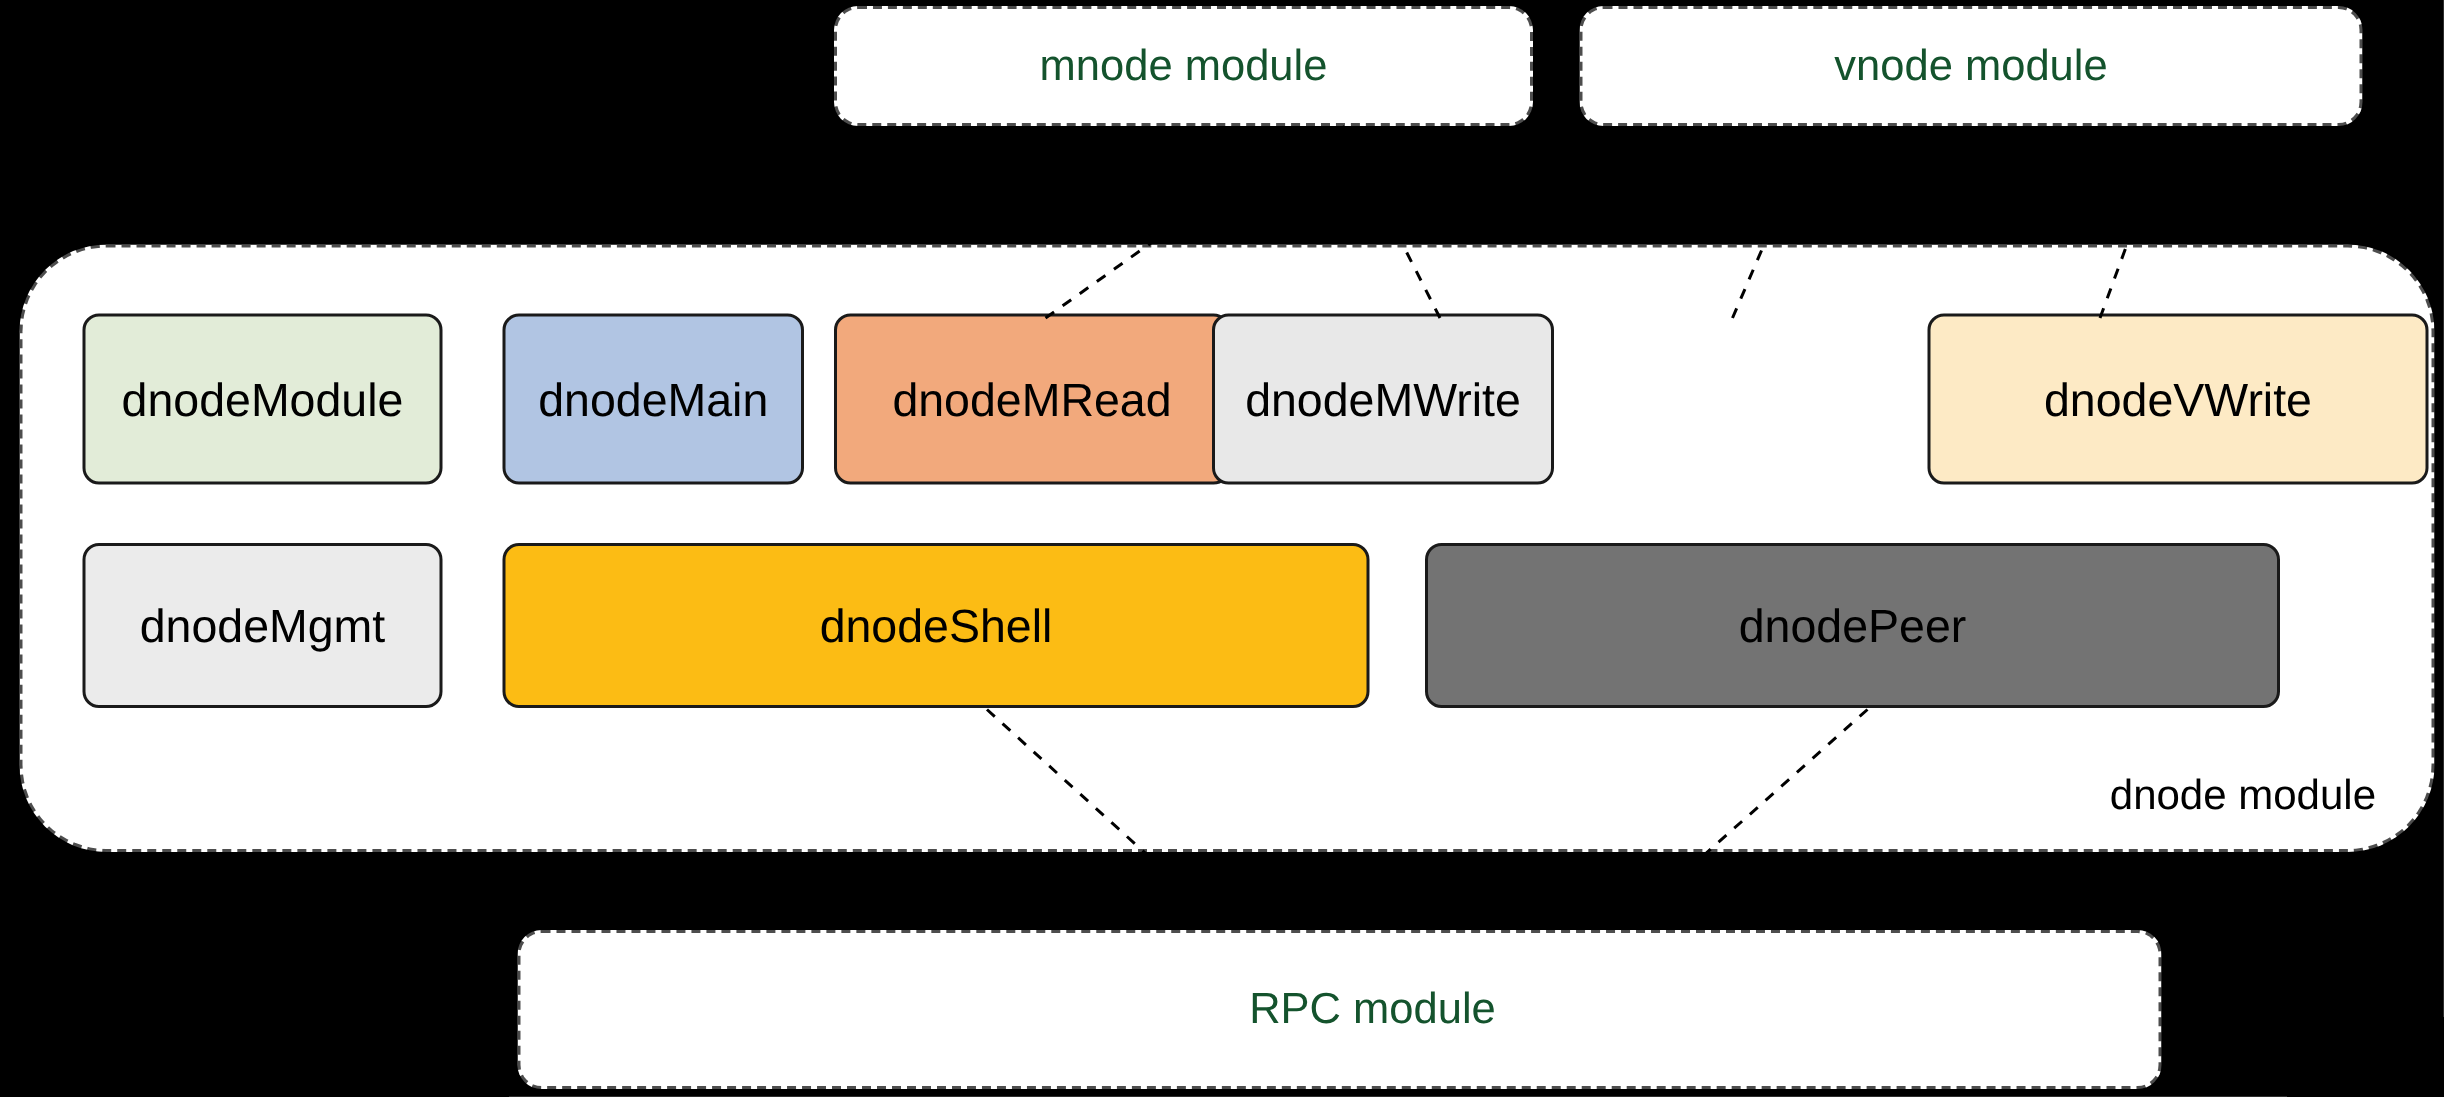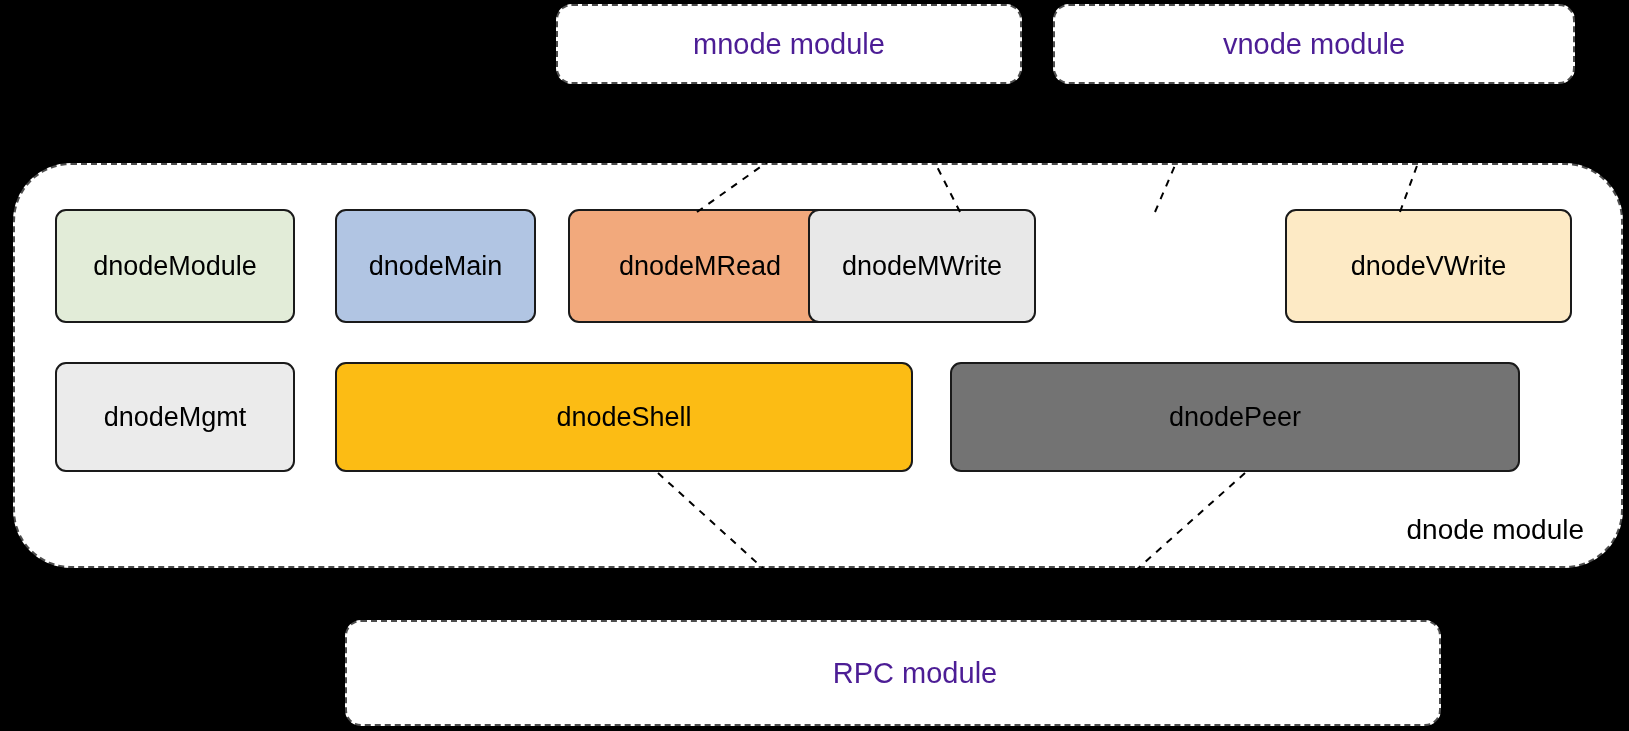--- a/index.html
+++ b/index.html
@@ -20,21 +20,21 @@
     background: #ffffff;
     border: 2px dashed #4d4d4d;
     border-radius: 16px;
     display: flex;
     align-items: center;
     justify-content: center;
     box-sizing: border-box;
   }
   .module-box .label {
     font-size: 29px;
-    color: #4c1d95;
+    color: #14532d;
     line-height: 1;
     white-space: nowrap;
   }
   #dnode-container {
     position: absolute;
     left: 13px;
     top: 163px;
     width: 1610px;
     height: 405px;
     background: #ffffff;
@@ -53,21 +53,21 @@
   .node-box {
     position: absolute;
     border: 2px solid #1a1a1a;
     border-radius: 11px;
     display: flex;
     align-items: center;
     justify-content: center;
     box-sizing: border-box;
   }
   .node-box .nlabel {
-    font-size: 27px;
+    font-size: 31px;
     color: #000000;
     line-height: 1;
     white-space: nowrap;
   }
   #connectors {
     position: absolute;
     left: 0;
     top: 0;
     width: 1629px;
     height: 731px;
@@ -89,27 +89,27 @@
   <div id="dnode-container" style="left: 13px; top: 163px; width: 1610px; height: 405px; background: rgb(255, 255, 255);">
     <span id="dnode-container-label">dnode module</span>
   </div>
 
   <div class="node-box" style="left: 55px; top: 209px; width: 240px; height: 114px; background: rgb(226, 236, 216);">
     <span class="nlabel">dnodeModule</span>
   </div>
   <div class="node-box" style="left: 335px; top: 209px; width: 201px; height: 114px; background: rgb(177, 197, 227);">
     <span class="nlabel">dnodeMain</span>
   </div>
-  <div class="node-box" style="left: 568px; top: 209px; width: 264px; height: 114px; background: rgb(242, 169, 124);">
+  <div class="node-box" style="left: 556px; top: 209px; width: 264px; height: 114px; background: rgb(242, 169, 124);">
     <span class="nlabel">dnodeMRead</span>
   </div>
   <div class="node-box" style="left: 808px; top: 209px; width: 228px; height: 114px; background: rgb(232, 232, 232);">
     <span class="nlabel">dnodeMWrite</span>
   </div>
-  <div class="node-box" style="left: 1285px; top: 209px; width: 287px; height: 114px; background: rgb(253, 234, 197);">
+  <div class="node-box" style="left: 1285px; top: 209px; width: 334px; height: 114px; background: rgb(253, 234, 197);">
     <span class="nlabel">dnodeVWrite</span>
   </div>
 
   <div class="node-box" style="left: 55px; top: 362px; width: 240px; height: 110px; background: rgb(235, 235, 235);">
     <span class="nlabel">dnodeMgmt</span>
   </div>
   <div class="node-box" style="left: 335px; top: 362px; width: 578px; height: 110px; background: rgb(252, 188, 20);">
     <span class="nlabel">dnodeShell</span>
   </div>
   <div class="node-box" style="left: 950px; top: 362px; width: 570px; height: 110px; background: #737373;">

